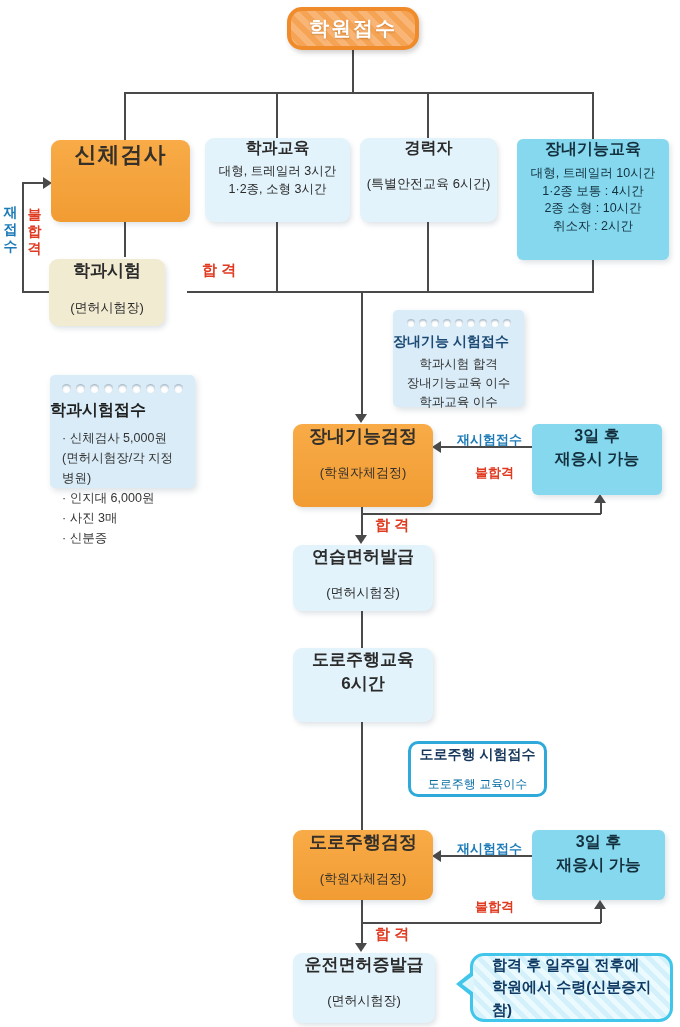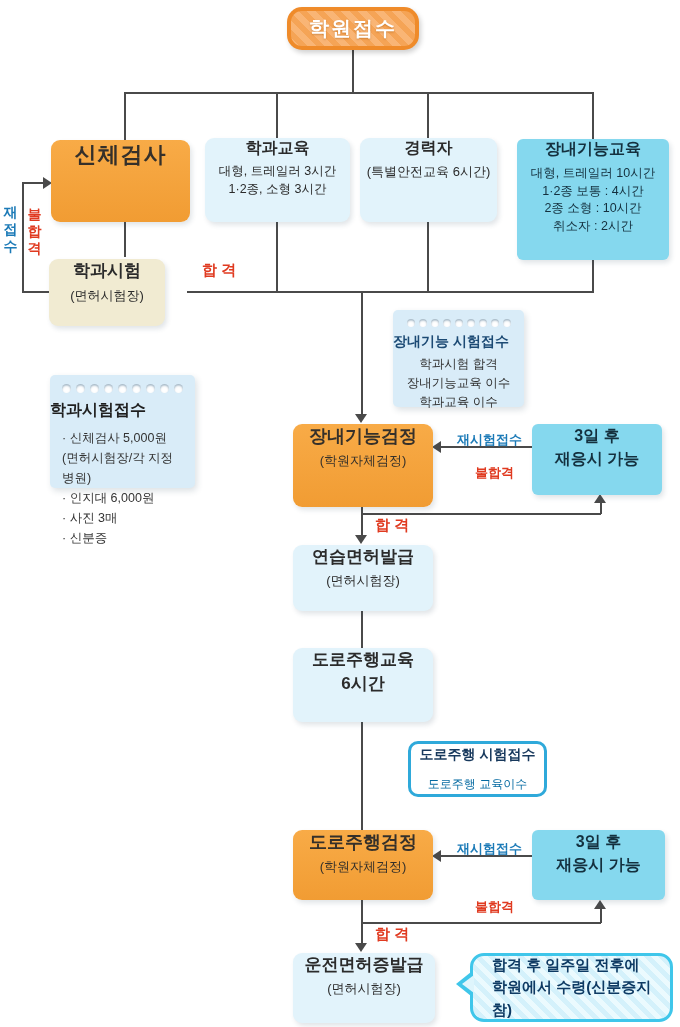--- a/index.html
+++ b/index.html
@@ -21,21 +21,21 @@
   .orange{background:linear-gradient(180deg,#f8ab47,#f19c33);color:#35302a;}
   .lightblue{background:#e2f3fb;color:#2b2b2b;}
   .cyan{background:#85d8ee;color:#14303e;border-radius:6px;}
   .beige{background:#f1ebd2;color:#2b2b2b;}
   .t{font-weight:bold;}
   .fs22{font-size:22px;letter-spacing:1px;}
   .fs18{font-size:18px;}
   .fs17{font-size:17px;}
   .fs16{font-size:16px;} .mb4{margin-bottom:4px;}
   .s{font-size:12.5px;line-height:1.4;}
-  .s13{font-size:13px;margin-top:0;}
+  .s13{font-size:13px;margin-top:12px;}
   .two16{font-size:16px;font-weight:bold;line-height:1.45;}
   .two17{font-size:17px;font-weight:bold;line-height:1.4;}
 
   
   .pill{position:absolute;left:287px;top:7px;width:132px;height:43px;background:#ef8b2a;border-radius:15px;
         padding:4px;box-sizing:border-box;box-shadow:2px 3px 5px rgba(0,0,0,.18);}
   .pill-inner{width:100%;height:100%;border-radius:11px;display:flex;align-items:center;justify-content:center;
         background:repeating-linear-gradient(45deg,#f9b575 0 6px,#f5a456 6px 12px);
         color:#fff;font-weight:bold;font-size:20px;letter-spacing:2px;text-shadow:0 1px 2px rgba(160,80,0,.45);}
 

